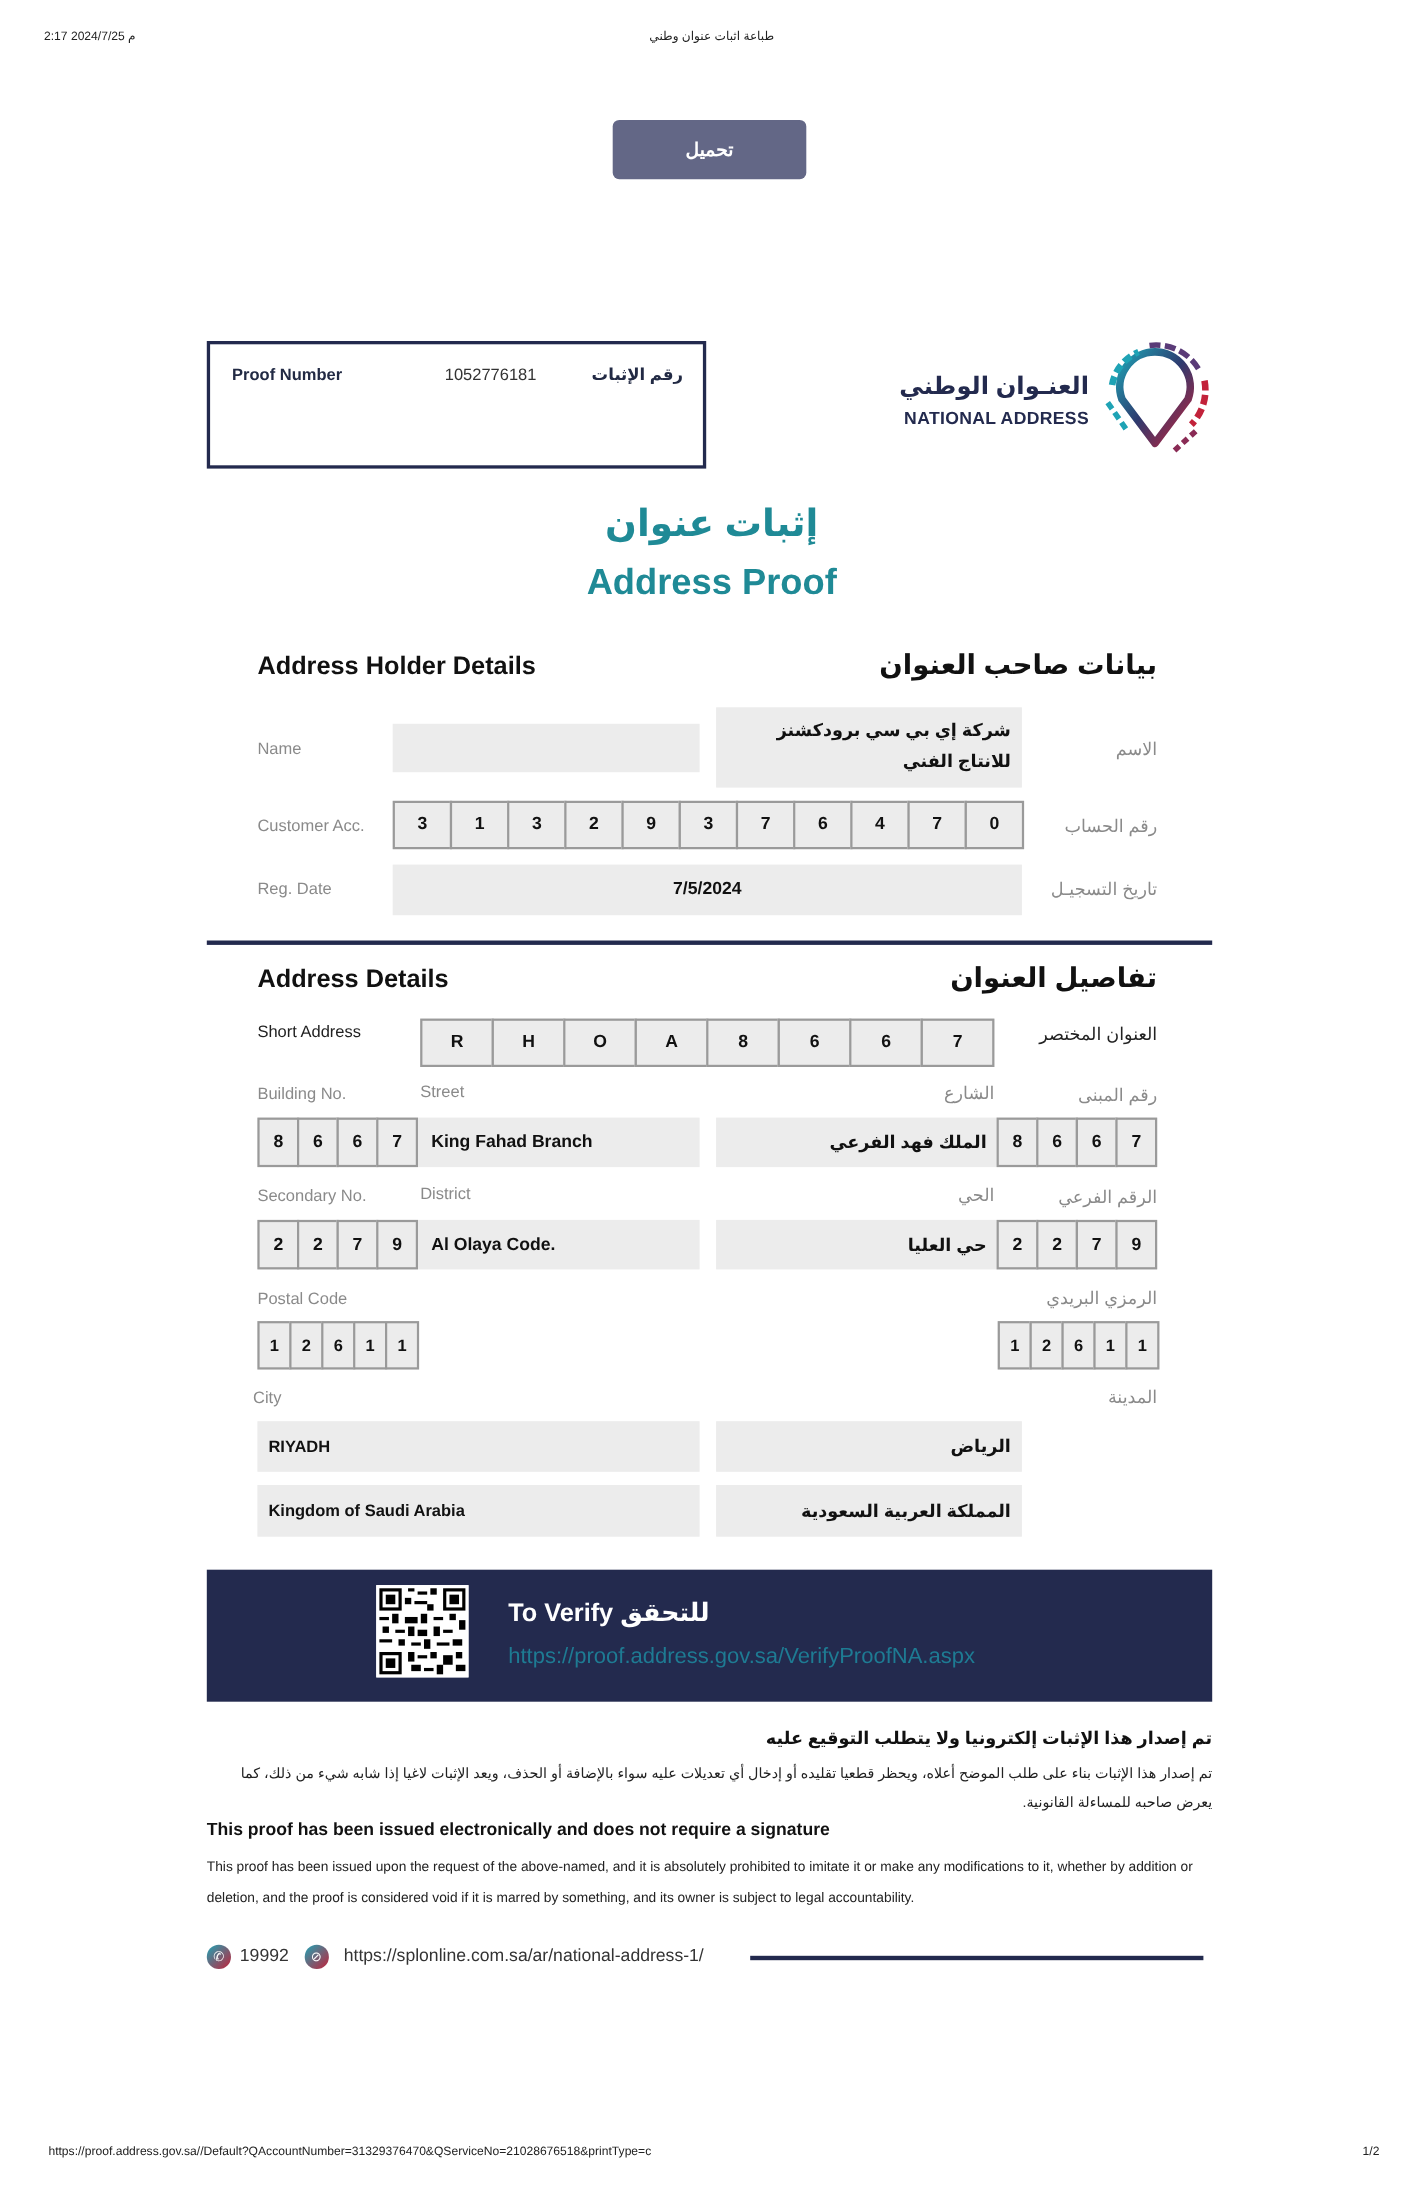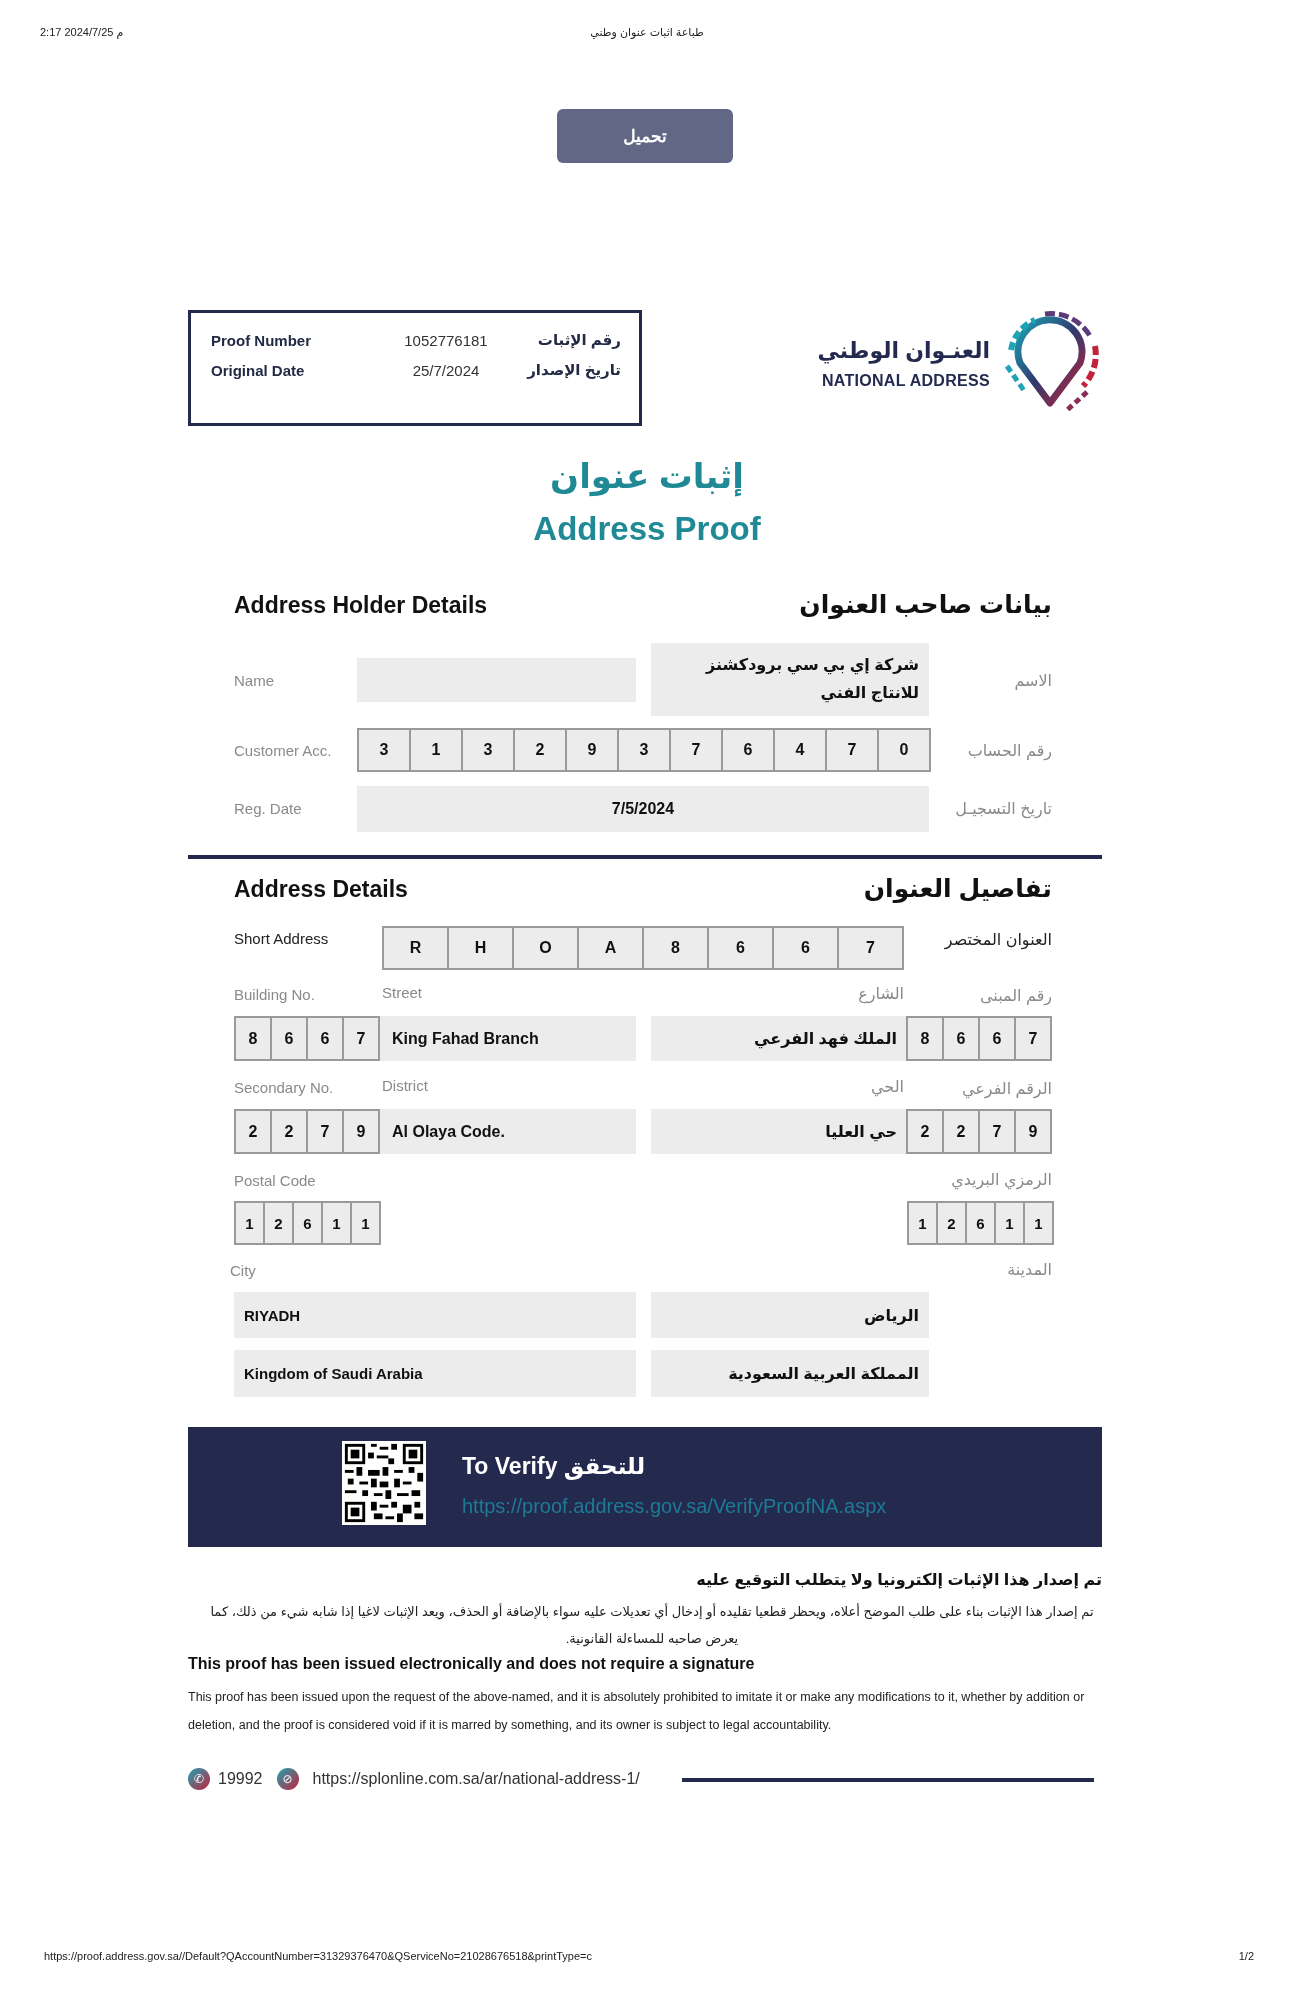--- a/index.html
+++ b/index.html
@@ -35,21 +35,21 @@
   .boxes .bx:first-child{margin-left:0;}
 
   #divider{left:188px;top:855px;width:914px;height:4px;background:#232a4e;}
 
   #verify-banner{left:188px;top:1427px;width:914px;height:120px;background:#232a4e;}
   #qr{position:absolute;left:154px;top:14px;width:84px;height:84px;background:#fff;}
   #verify-title{position:absolute;left:274px;top:26px;font-size:23px;font-weight:bold;color:#fff;}
   #verify-url{position:absolute;left:274px;top:68px;font-size:20px;color:#1e7b93;}
 
   #note-ar-title{right:192px;top:1570px;font-size:16px;font-weight:bold;direction:rtl;text-align:right;}
-  #note-ar-body{right:192px;top:1598px;width:900px;font-size:13px;color:#222;direction:rtl;text-align:center;line-height:27px;}
+  #note-ar-body{right:192px;top:1598px;width:900px;font-size:13px;color:#222;direction:rtl;text-align:right;line-height:27px;}
   #note-en-title{left:188px;top:1655px;font-size:16px;font-weight:bold;}
   #note-en-body{left:188px;top:1683px;width:910px;font-size:12.5px;color:#222;line-height:28px;}
 
   #contact{left:188px;top:1766px;height:26px;display:flex;align-items:center;font-size:16px;color:#333;}
   .ci{width:22px;height:22px;border-radius:50%;display:inline-flex;align-items:center;justify-content:center;color:#fff;font-size:12px;}
   #contact-line{left:682px;top:1778px;width:412px;height:4px;background:#232a4e;}
 
   #footer-url{left:44px;top:1950px;font-size:11px;color:#222;}
   #footer-page{right:40px;top:1950px;font-size:11px;color:#222;}
 </style>
@@ -59,25 +59,20 @@
 <div id="print-date" class="abs hdr-small">2:17 2024/7/25 م</div>
 <div id="print-title" class="abs hdr-small">طباعة اثبات عنوان وطني</div>
 
 <button id="download-btn" class="abs">تحميل</button>
 
 <div id="proof-box" class="abs">
   <div class="pb-row" style="top:12px">
     <span class="pb-label">Proof Number</span>
     <span class="pb-val">1052776181</span>
     <span class="pb-ar">رقم الإثبات</span>
-  </div>
-  <div class="pb-row" style="top:42px">
-    <span class="pb-label">Original Date</span>
-    <span class="pb-val">25/7/2024</span>
-    <span class="pb-ar">تاريخ الإصدار</span>
   </div>
 </div>
 
 <div id="logo" class="abs">
   <div id="logo-ar">العنـوان الوطني</div>
   <div id="logo-en">NATIONAL ADDRESS</div>
   <svg id="logo-mark" viewBox="0 0 110 110">
     <defs>
       <linearGradient id="lg1" x1="0" y1="0" x2="1" y2="1">
         <stop offset="0" stop-color="#1fa3b5"></stop>

